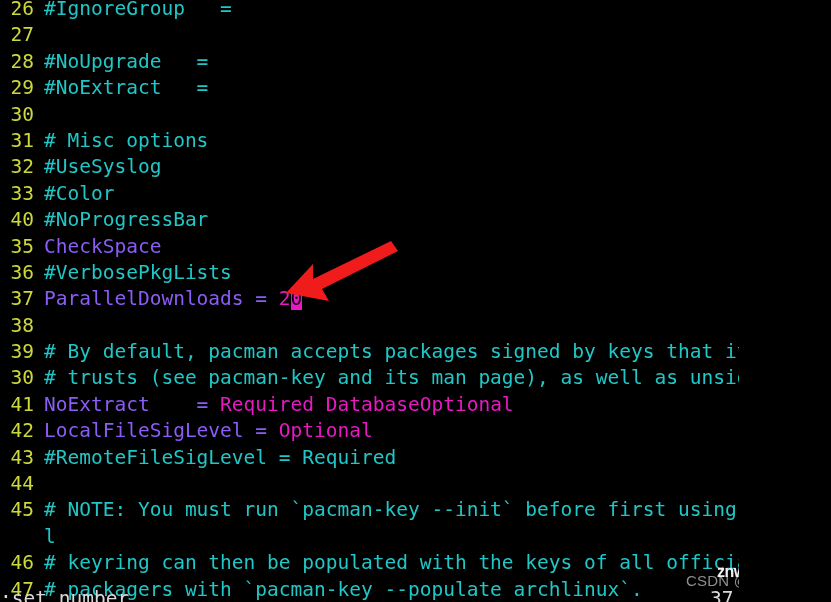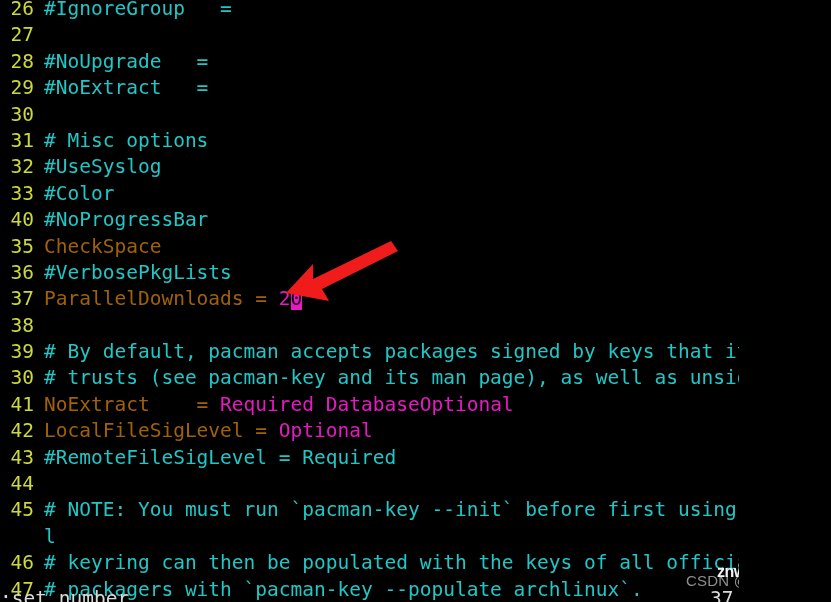--- a/index.html
+++ b/index.html
@@ -46,21 +46,21 @@
     color: #cdd93a;
     font-size: 19.5px;
   }
   .lnum-blank {
     display: inline-block;
     width: 34px;
   }
   .gap { display: inline-block; width: 10px; }
 
   .c-comment { color: #21c7c7; }
-  .c-plain   { color: #a16207; }
+  .c-plain   { color: #8b5cf6; }
   .c-value   { color: #e619c3; }
 
   .cursor {
     background: #e619c3;
     color: #1a0014;
   }
 
   
   #arrow {
     position: absolute;

